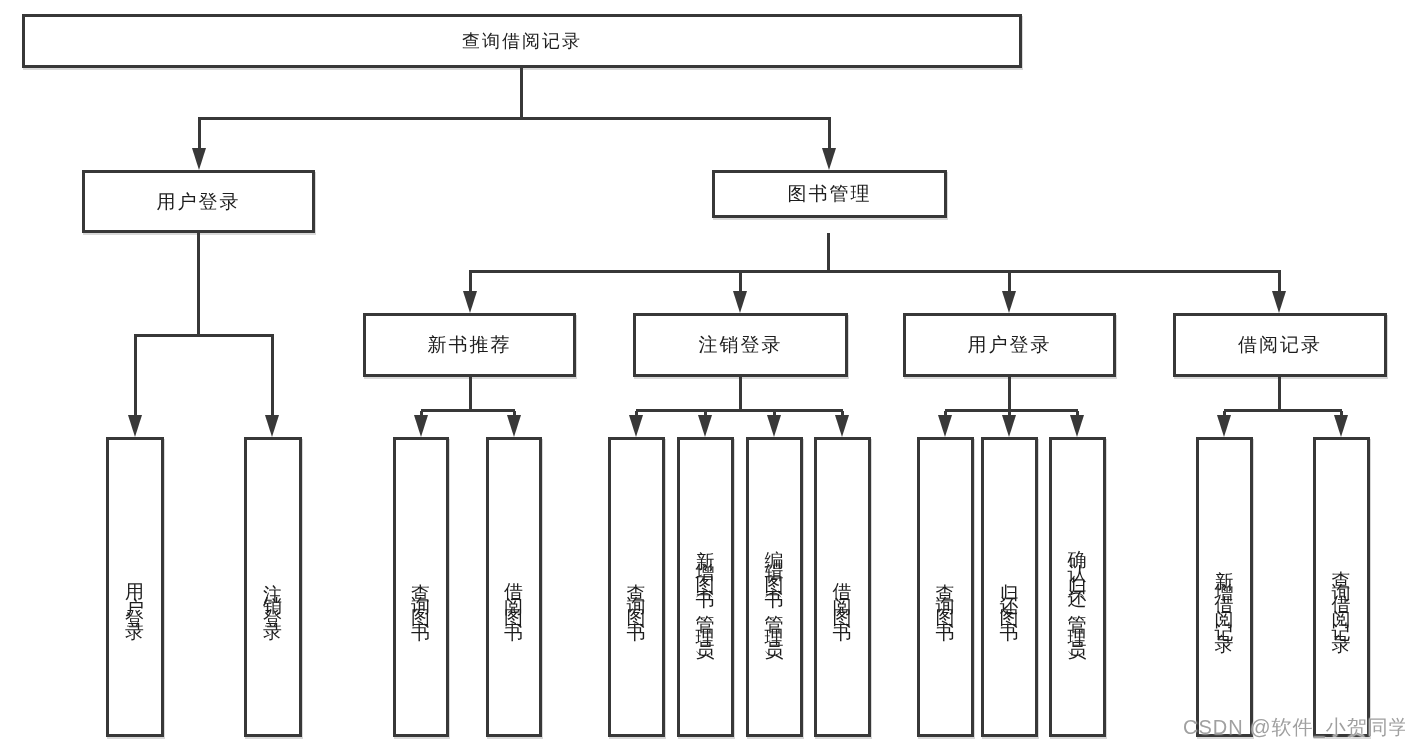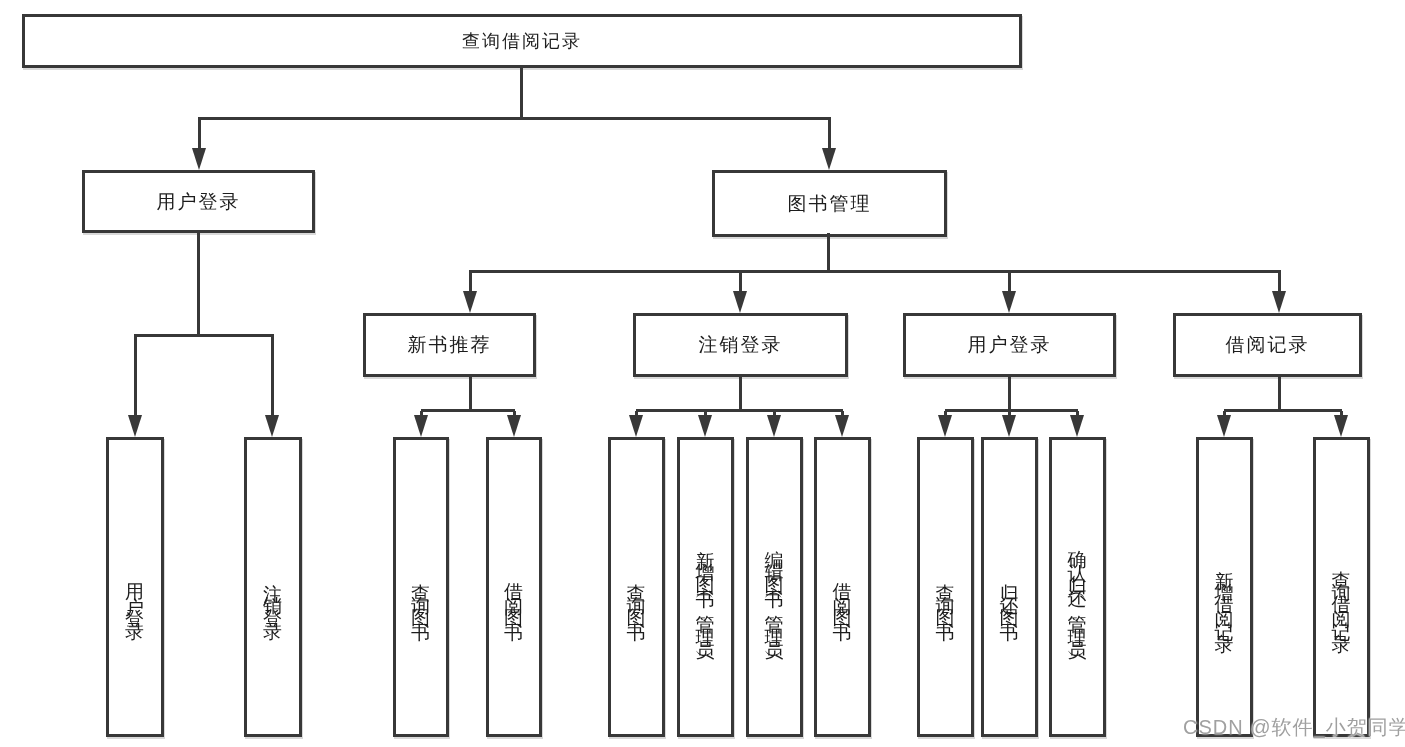--- a/index.html
+++ b/index.html
@@ -44,21 +44,21 @@
   <div class="vl" style="left:520px; top:68px; height:50px;"></div>
   <div class="hl" style="left:198px; top:117px; width:633px;"></div>
   <div class="vl" style="left:198px; top:119px; height:31px;"></div>
   <div class="ar" style="left:192px; top:148px;"></div>
   <div class="vl" style="left:828px; top:119px; height:31px;"></div>
   <div class="ar" style="left:822px; top:148px;"></div>
 
   <div class="box" style="left:82px; top:170px; width:233px; height:63px;">
     <span class="hlabel">用户登录</span>
   </div>
-  <div class="box" style="left:712px; top:170px; width:235px; height:67px;">
+  <div class="box" style="left:712px; top:170px; width:235px; height:48px;">
     <span class="hlabel">图书管理</span>
   </div>
 
   <div class="vl" style="left:197px; top:233px; height:103px;"></div>
   <div class="hl" style="left:134px; top:334px; width:140px;"></div>
   <div class="vl" style="left:134px; top:336px; height:80px;"></div>
   <div class="ar" style="left:128px; top:415px;"></div>
   <div class="vl" style="left:271px; top:336px; height:80px;"></div>
   <div class="ar" style="left:265px; top:415px;"></div>
 
@@ -66,30 +66,30 @@
   <div class="hl" style="left:469px; top:270px; width:812px;"></div>
   <div class="vl" style="left:469px; top:272px; height:20px;"></div>
   <div class="ar" style="left:463px; top:291px;"></div>
   <div class="vl" style="left:739px; top:272px; height:20px;"></div>
   <div class="ar" style="left:733px; top:291px;"></div>
   <div class="vl" style="left:1008px; top:272px; height:20px;"></div>
   <div class="ar" style="left:1002px; top:291px;"></div>
   <div class="vl" style="left:1278px; top:272px; height:20px;"></div>
   <div class="ar" style="left:1272px; top:291px;"></div>
 
-  <div class="box" style="left:363px; top:313px; width:173px; height:64px;">
+  <div class="box" style="left:363px; top:313px; width:213px; height:64px;">
     <span class="hlabel">新书推荐</span>
   </div>
   <div class="box" style="left:633px; top:313px; width:215px; height:64px;">
     <span class="hlabel">注销登录</span>
   </div>
   <div class="box" style="left:903px; top:313px; width:213px; height:64px;">
     <span class="hlabel">用户登录</span>
   </div>
-  <div class="box" style="left:1173px; top:313px; width:189px; height:64px;">
+  <div class="box" style="left:1173px; top:313px; width:214px; height:64px;">
     <span class="hlabel">借阅记录</span>
   </div>
 
   <div class="vl" style="left:469px; top:377px; height:34px;"></div>
   <div class="hl" style="left:421px; top:409px; width:94px;"></div>
   <div class="vl" style="left:420px; top:411px; height:6px;"></div>
   <div class="ar" style="left:414px; top:415px;"></div>
   <div class="vl" style="left:513px; top:411px; height:6px;"></div>
   <div class="ar" style="left:507px; top:415px;"></div>
 

